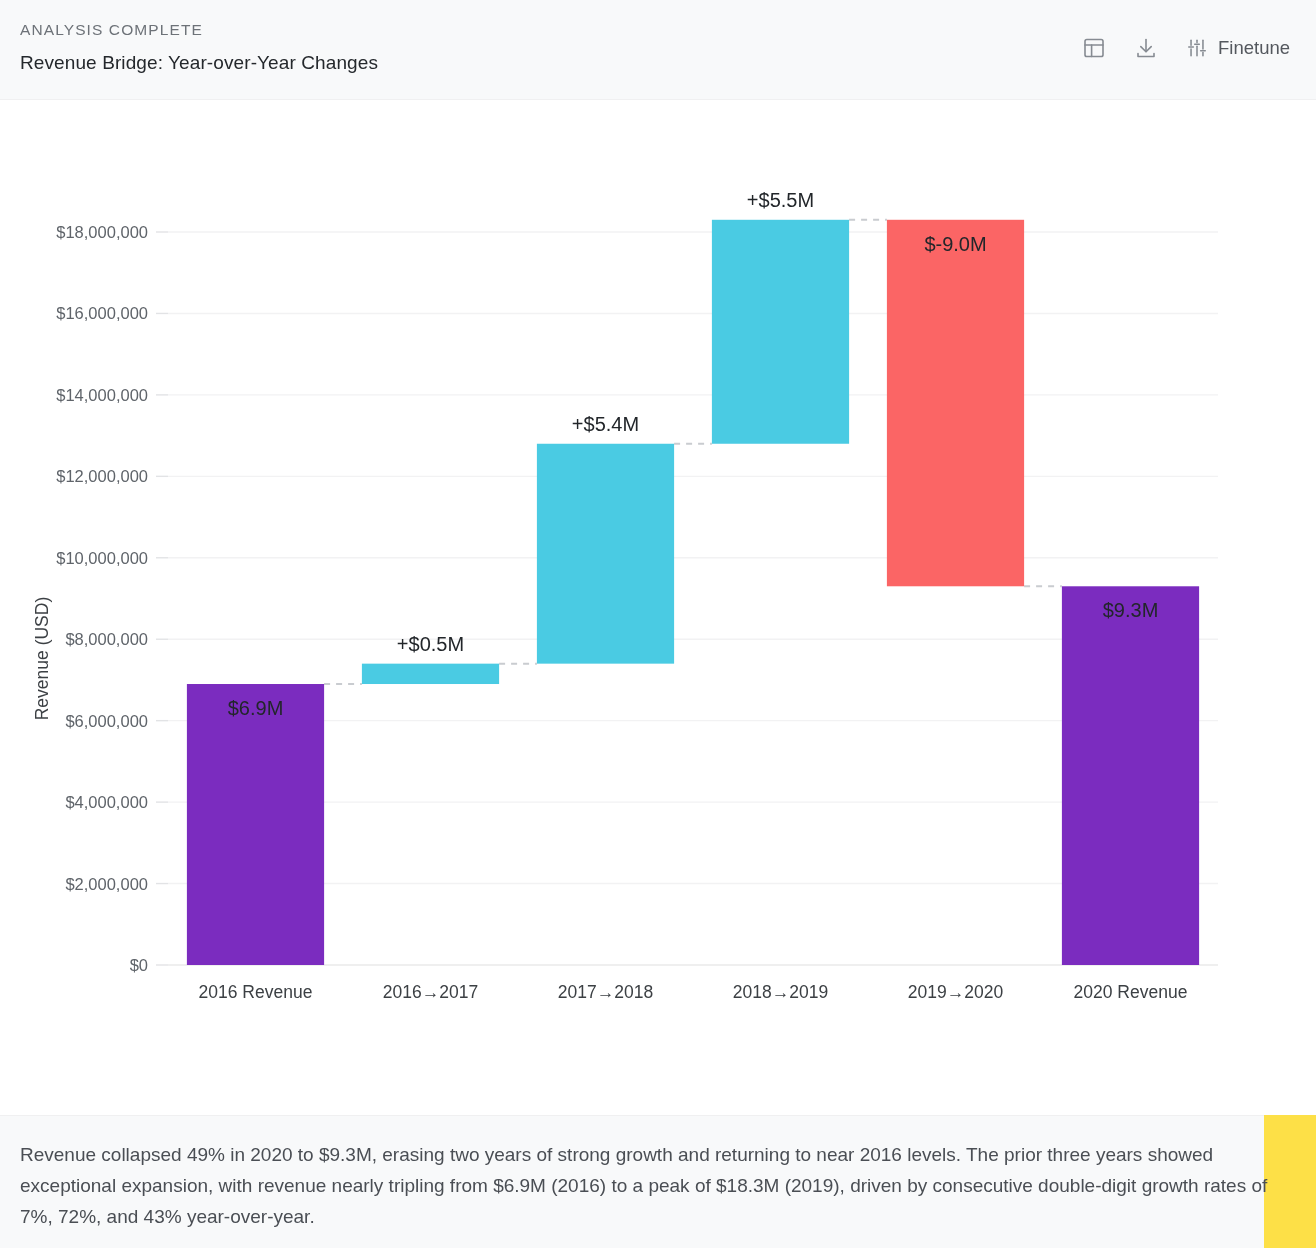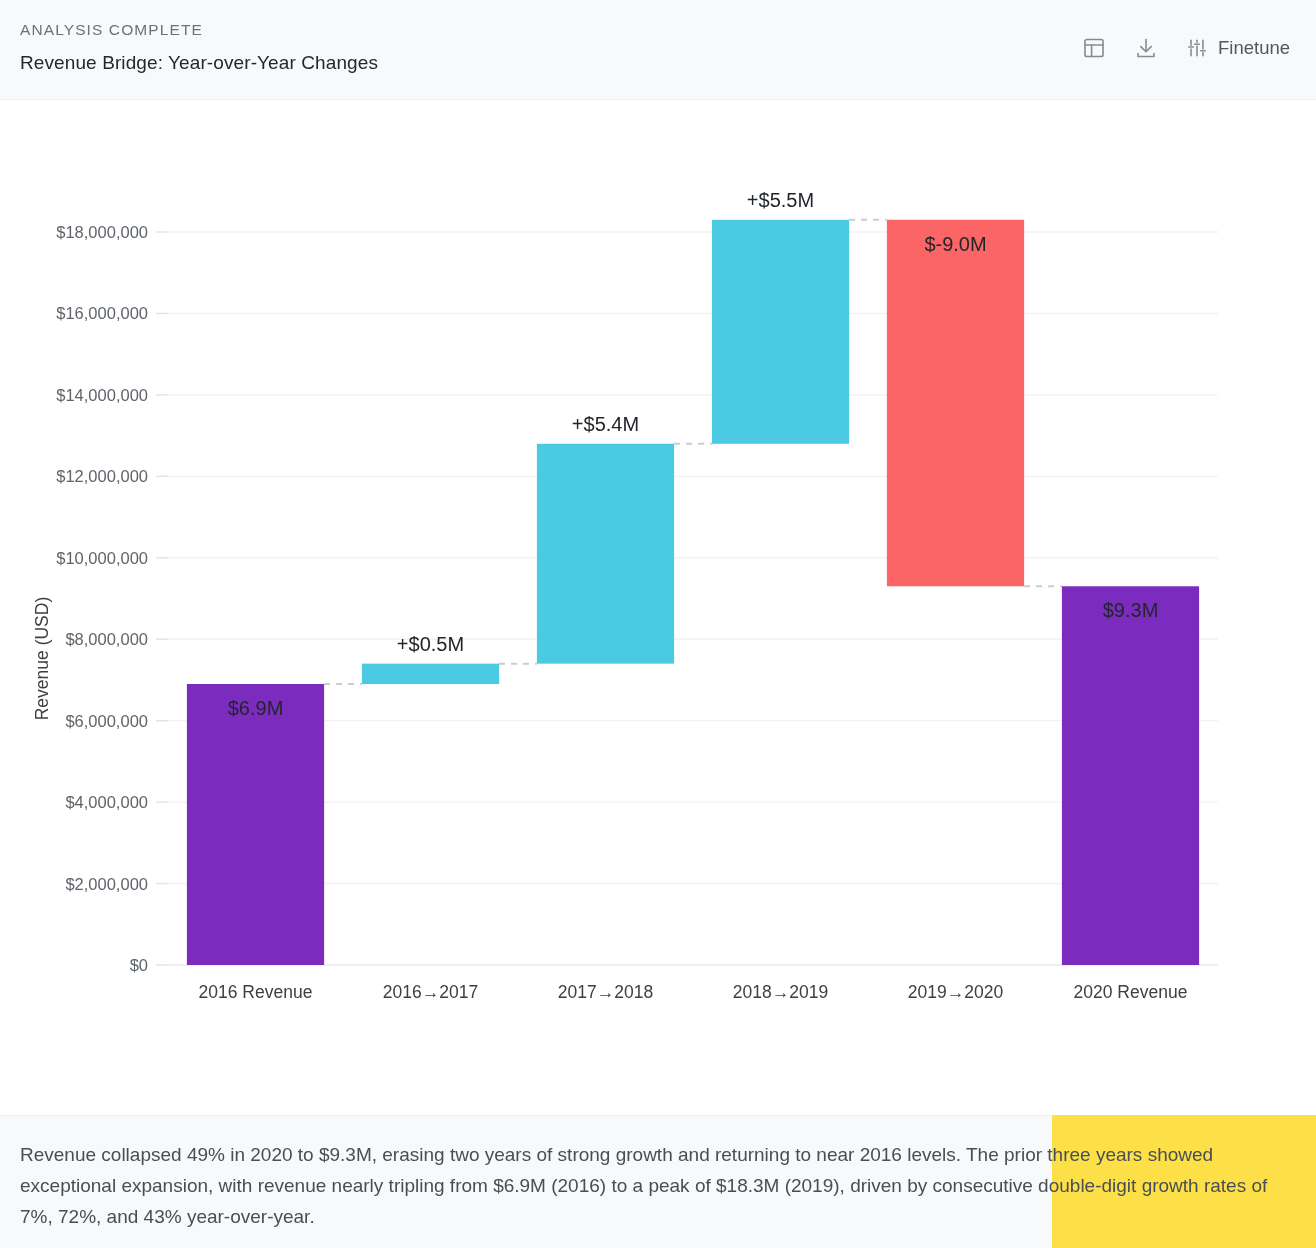--- a/index.html
+++ b/index.html
@@ -72,21 +72,21 @@
   }
   .bar-value-label {
     font-family: "Liberation Sans", sans-serif;
     font-size: 20px; fill: #22262a;
     text-anchor: middle;
   }
 
   
   #footer {
     position: absolute; left: 0; top: 1115px;
-    width: 1052px; height: 133px;
+    width: 1264px; height: 133px;
     background: #f8f9fa;
     border-top: 1px solid #f0f0f1;
   }
   #footer-text {
     position: absolute; left: 20px; top: 24px;
     width: 1262px;
     font-size: 19px; line-height: 1.63;
     color: #4a4e54;
   }
 </style>

